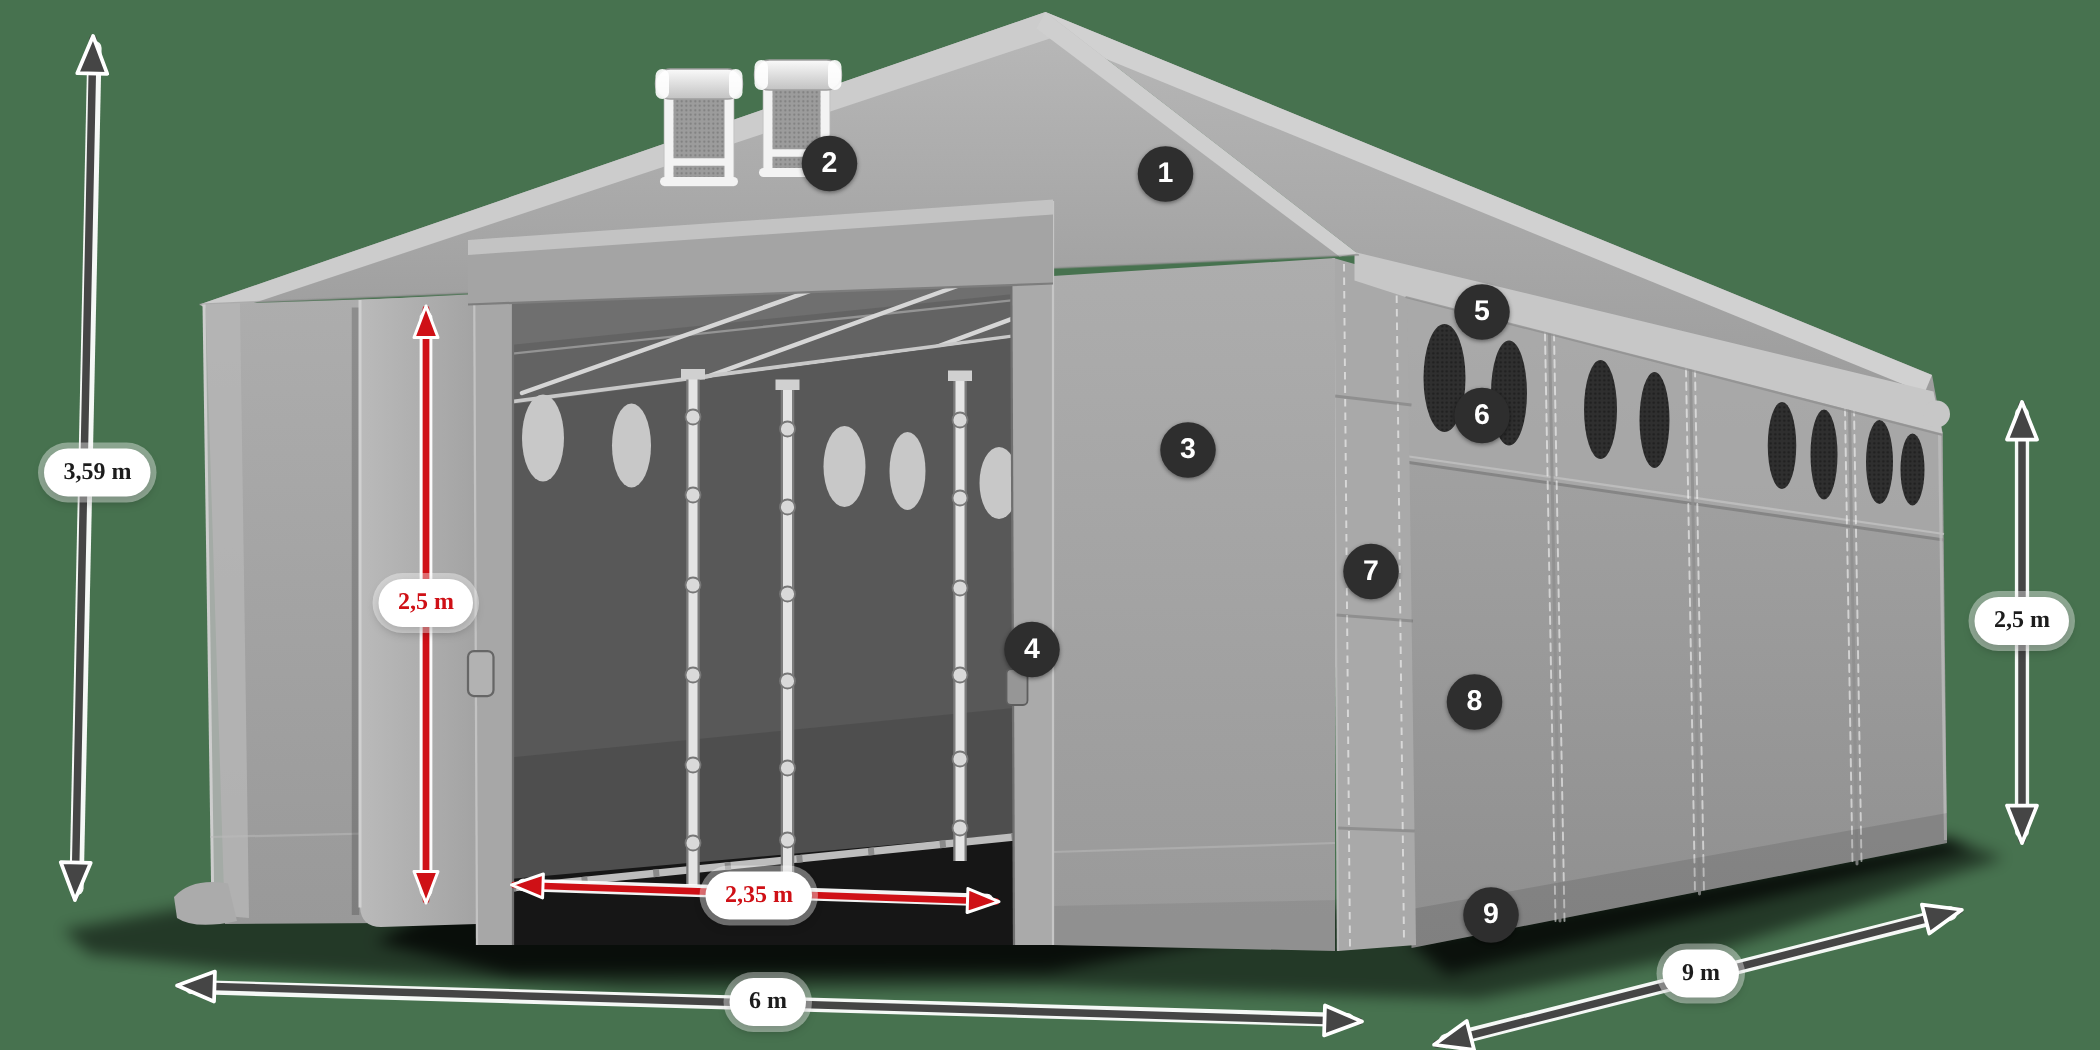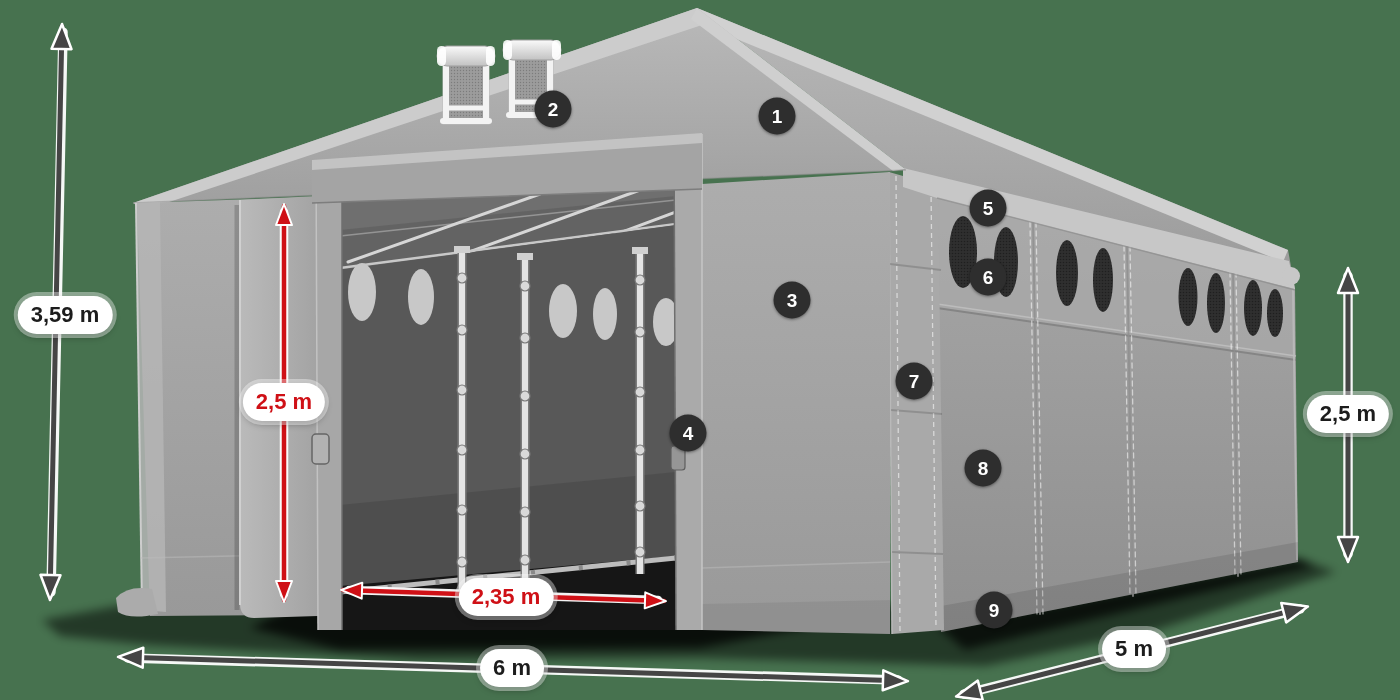--- a/index.html
+++ b/index.html
@@ -14,24 +14,25 @@
   html,body{margin:0;padding:0;}
   body{background:#222;font-family:"Liberation Sans","DejaVu Sans",sans-serif;}
   .stage{
     position:relative;width:1400px;height:700px;overflow:hidden;
     background:var(--background);
   }
   .stage svg{position:absolute;left:0;top:0;}
   .pill{
     position:absolute;transform:translate(-50%,-50%);
     background:var(--pill-bg);color:var(--pill-text);
-    font-weight:bold;font-size:22px;line-height:1;
+    font-weight:bold;font-size:16px;line-height:1;
     padding:8px 13px;border-radius:20px;white-space:nowrap;
     box-shadow:0 0 0 4px rgba(255,255,255,.38), 0 3px 7px rgba(0,0,0,.35);
     z-index:5;
+    font-family:Liberation Serif, serif;
   }
   .pill.red{color:var(--dimension-red);}
   .badge{
     position:absolute;transform:translate(-50%,-50%);
     width:37px;height:37px;border-radius:50%;
     background:var(--marker-bg);color:var(--marker-text);
     display:flex;align-items:center;justify-content:center;
     font-weight:bold;font-size:19px;
     box-shadow:0 1px 3px rgba(0,0,0,.45);
     z-index:6;cursor:pointer;
@@ -314,21 +315,21 @@
       <line x1="349" y1="590" x2="658" y2="600" stroke="#ffffff" stroke-width="8.5" opacity="0.95"></line>
       <line class="arrow-core-red" x1="343" y1="590" x2="664" y2="601" stroke-width="4.5" marker-start="url(#mRedS)" marker-end="url(#mRed)"></line>
     </g>
   </g>
 </svg>
 
   <div class="pill" style="left:65px;top:315px">3,59 m</div>
   <div class="pill red" style="left:284px;top:402px">2,5 m</div>
   <div class="pill red" style="left:506px;top:597px">2,35 m</div>
   <div class="pill" style="left:512px;top:668px">6 m</div>
-  <div class="pill" style="left:1134px;top:649px">5 m</div>
+  <div class="pill" style="left:1134px;top:649px">9 m</div>
   <div class="pill" style="left:1348px;top:414px">2,5 m</div>
 
   <div class="badge" style="left:777px;top:116px">1</div>
   <div class="badge" style="left:553px;top:109px">2</div>
   <div class="badge" style="left:792px;top:300px">3</div>
   <div class="badge" style="left:688px;top:433px">4</div>
   <div class="badge" style="left:988px;top:208px">5</div>
   <div class="badge" style="left:988px;top:277px">6</div>
   <div class="badge" style="left:914px;top:381px">7</div>
   <div class="badge" style="left:983px;top:468px">8</div>

